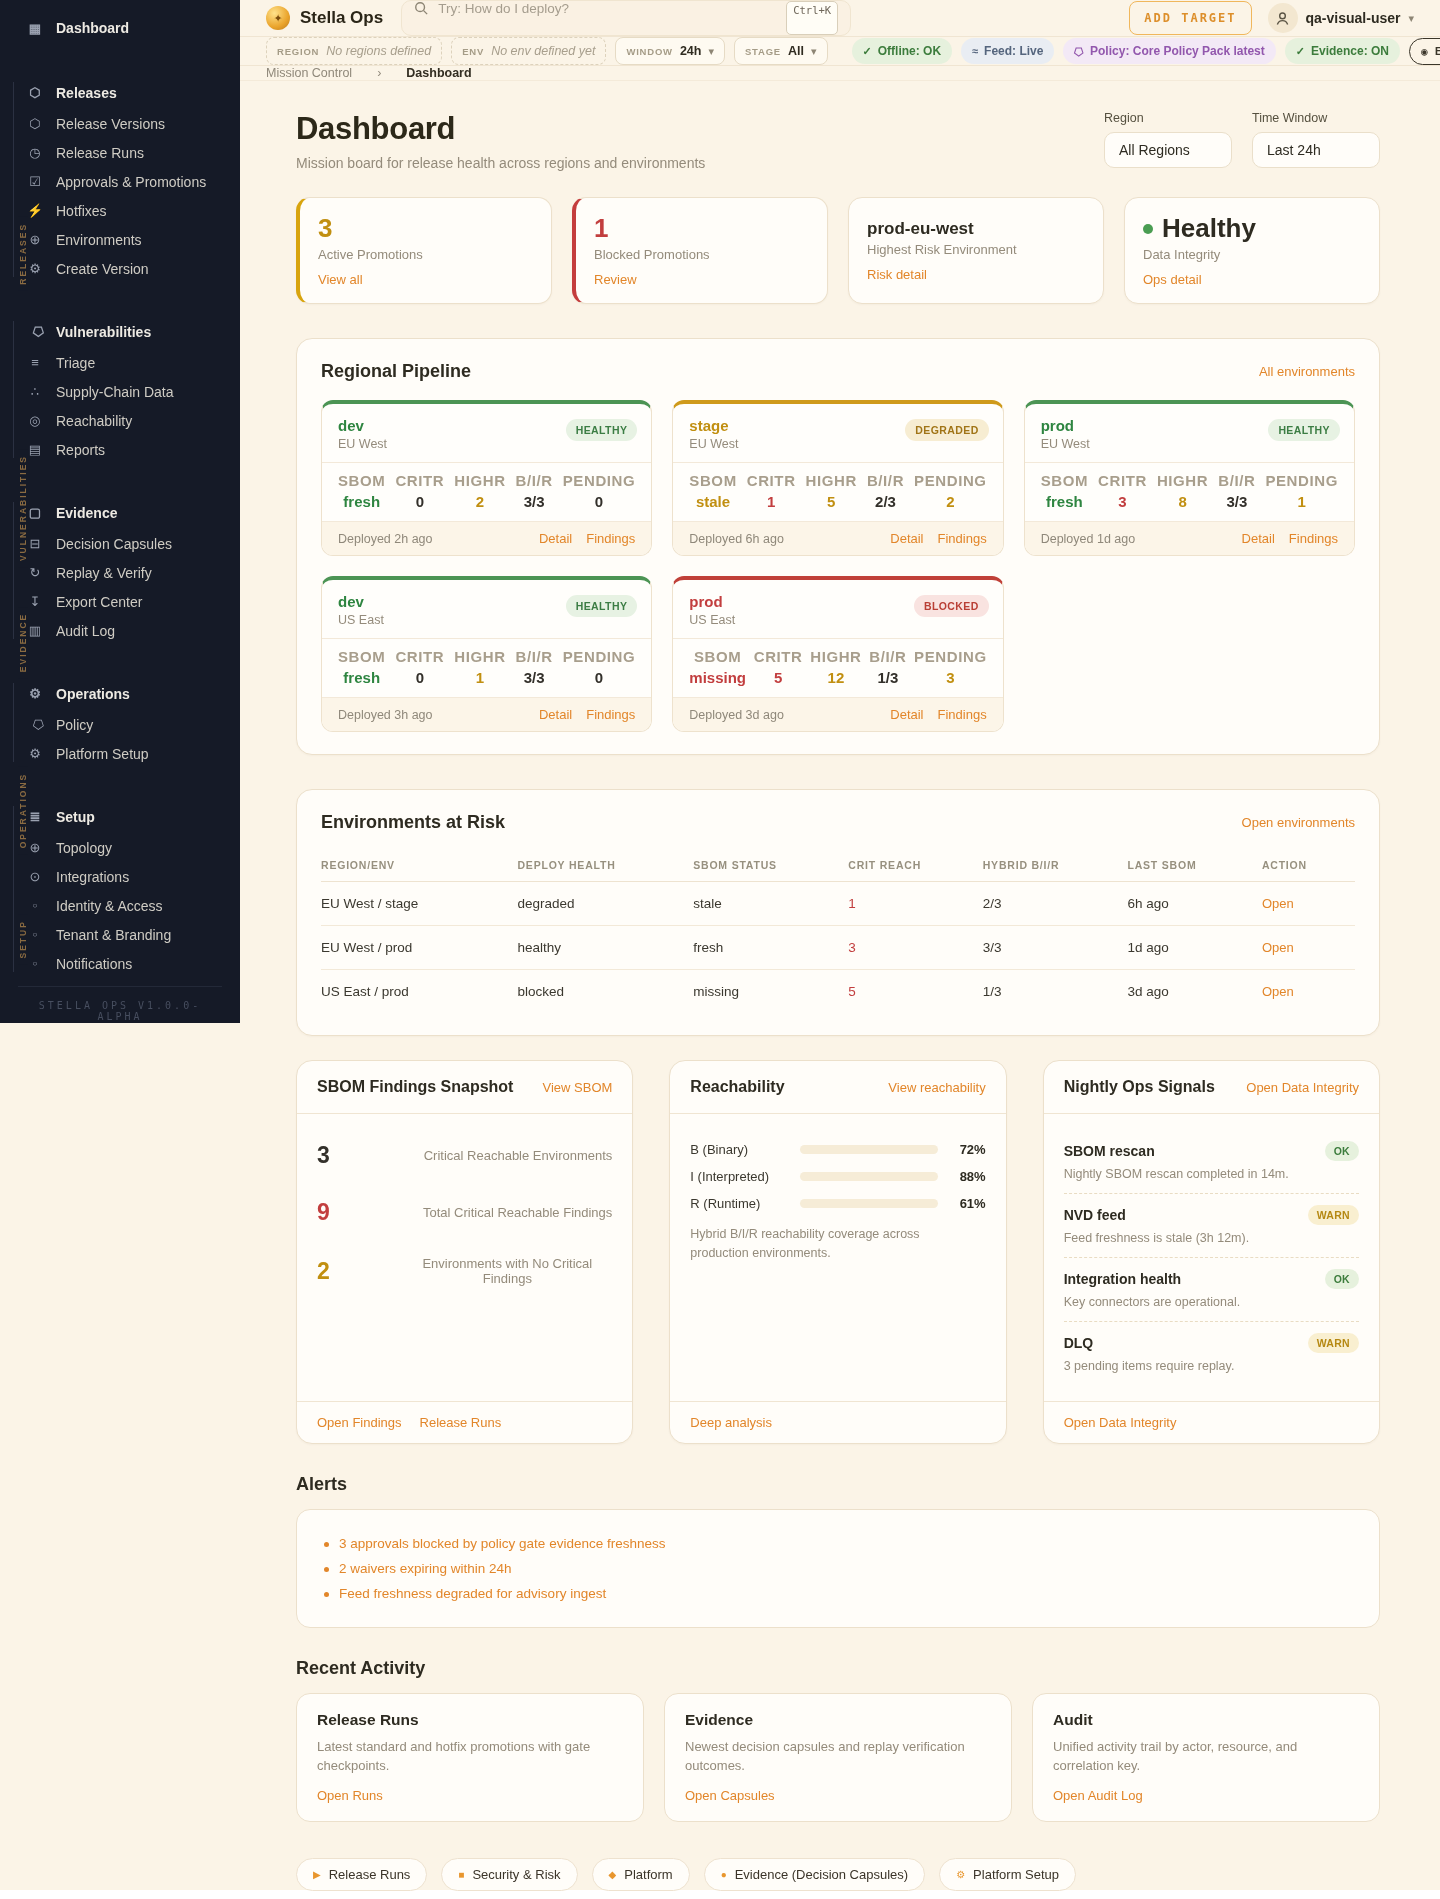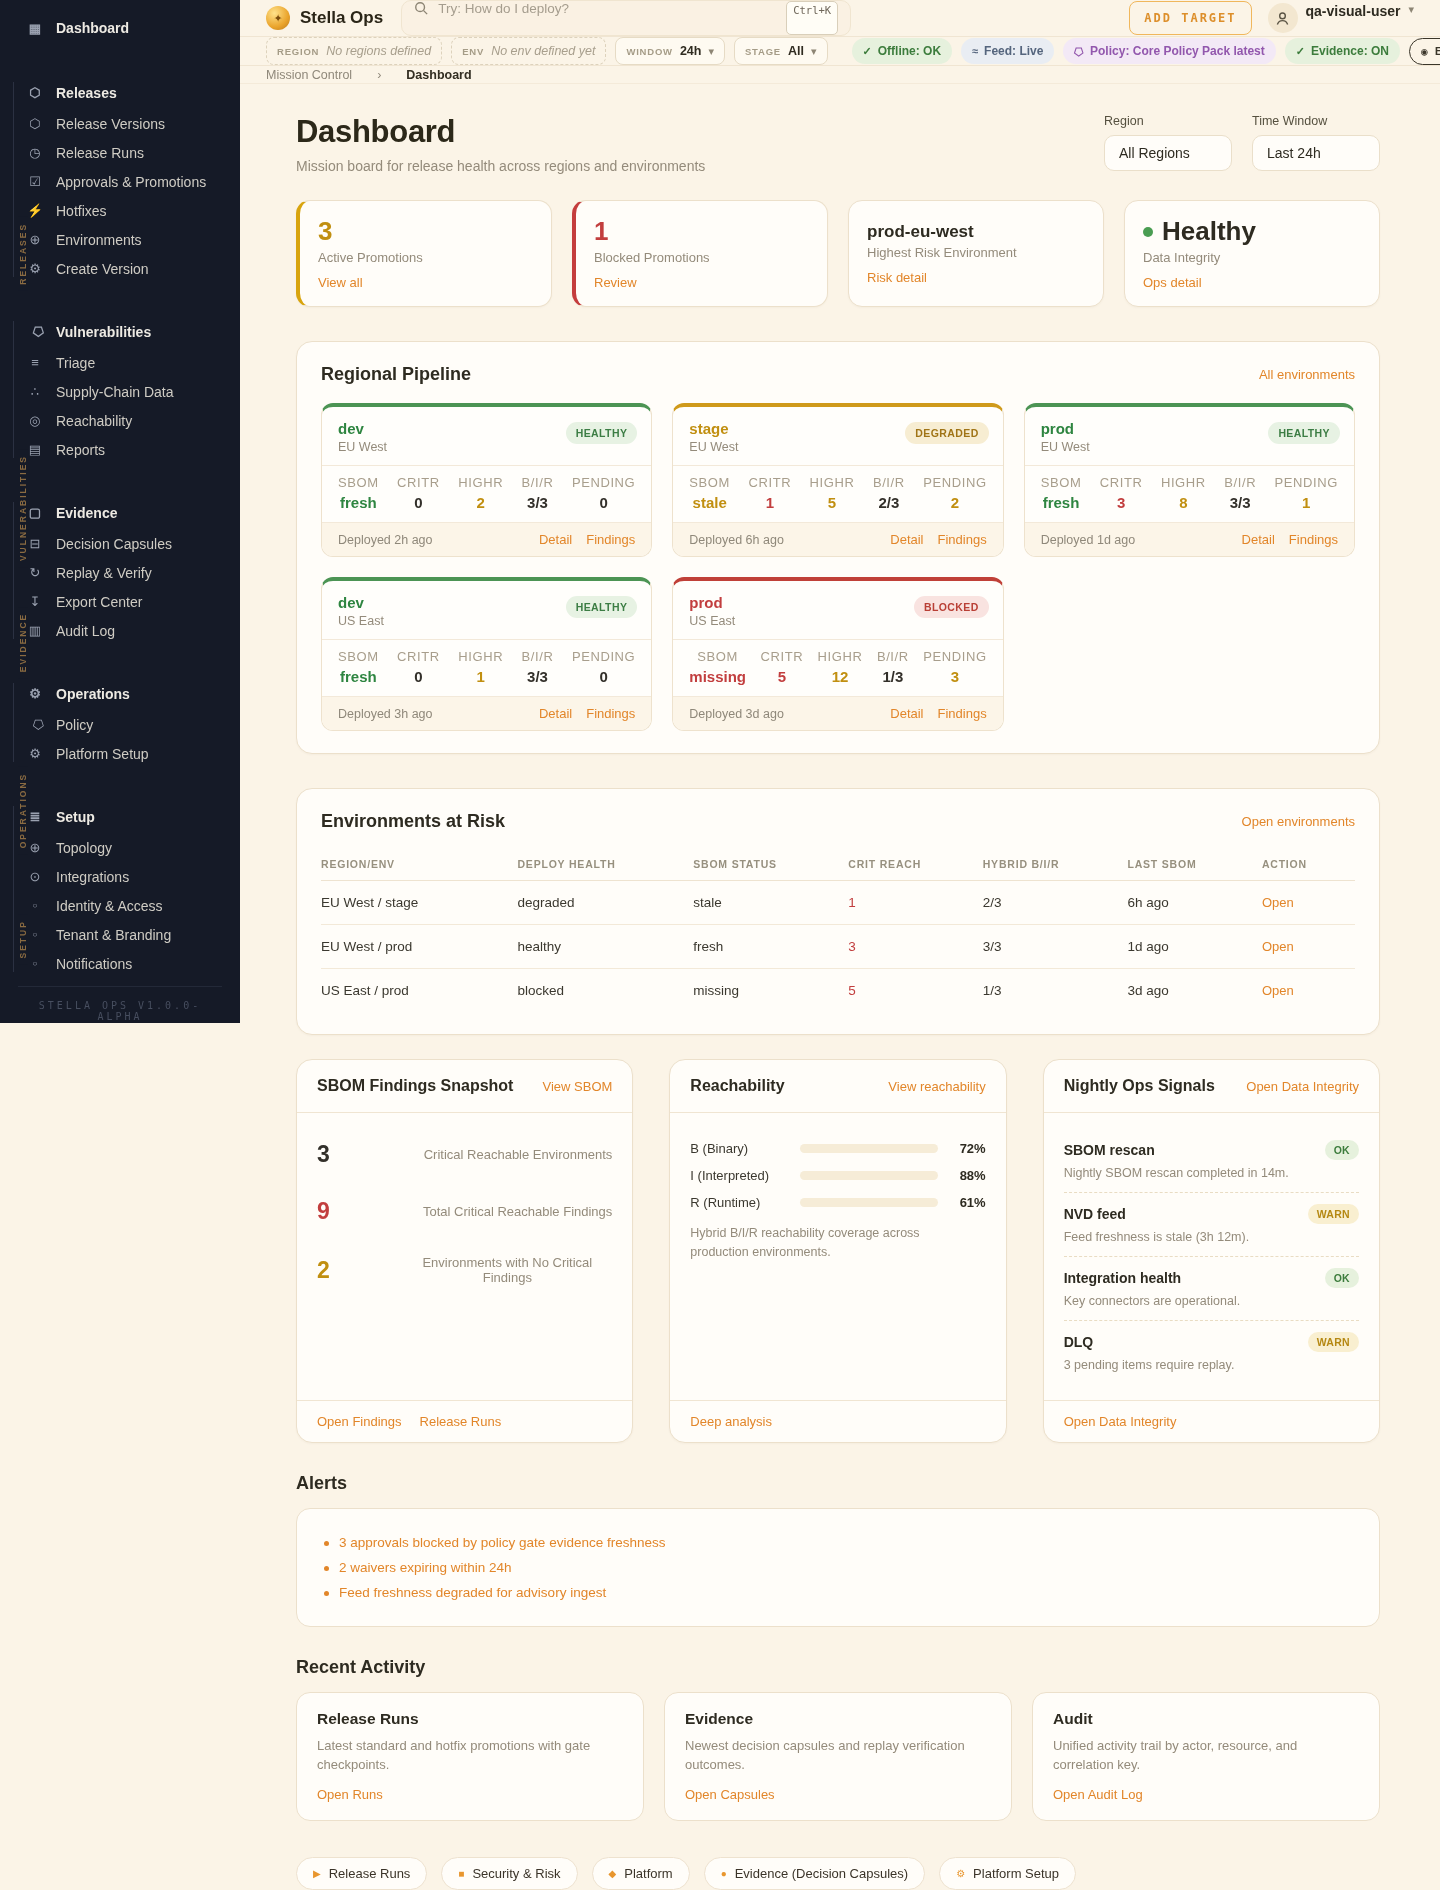--- a/index.html
+++ b/index.html
@@ -36,21 +36,21 @@
 
   .header{height:52px;display:flex;align-items:center;gap:18px;padding:0 26px;border-bottom:1px solid var(--border)}
   .logo{display:flex;align-items:center;gap:10px}
   .logo-blob{width:24px;height:24px;border-radius:50%;background:radial-gradient(circle at 35% 30%,#ffe28a,#eaa42c 60%,#b9771a);display:flex;align-items:center;justify-content:center;color:#7a4c0c;font-size:11px}
   .logo-name{font-size:17px;font-weight:800;color:#2a2517}
   .search{flex:0 0 450px;height:36px;background:#faf1e3;border:1px solid #f0e5d0;border-radius:10px;display:flex;gap:10px;padding:0 12px}
   .search-ph{flex:1;font-size:13.5px;color:#a59d8e}
   kbd{font-family:"DejaVu Sans Mono",monospace;font-size:10.5px;color:#6f675a;border:1px solid #d9cfba;border-radius:5px;background:#fffdf6;padding:2px 6px}
   .hdr-right{margin-left:auto;display:flex;align-items:center;gap:16px}
   .add-target{font-family:"DejaVu Sans Mono",monospace;font-size:12px;font-weight:700;letter-spacing:2px;color:#dd8f2b;border:1.5px solid #f0b75c;border-radius:8px;background:transparent;padding:9px 14px;cursor:pointer}
-  .user{display:flex;gap:8px;cursor:pointer}
+  .user{display:flex;align-items:center;gap:8px;cursor:pointer}
   .avatar{width:30px;height:30px;border-radius:50%;background:#f3e7d0;display:flex;align-items:center;justify-content:center}
   .user-name{font-size:14px;font-weight:600}
   .chev{color:#8d8574;font-size:11px}
 
   .statusbar{height:40px;display:flex;align-items:center;gap:9px;padding:0 26px;border-bottom:1px solid var(--border);white-space:nowrap}
   .chip{display:flex;align-items:center;gap:7px;border-radius:8px;padding:6px 10px;font-size:12px}
   .chip.dashed{border:1px dashed #ddd2bc}
   .chip.solid{border:1px solid #e6dbc5;background:#fefaf1}
   .chip-label{font-size:9.5px;font-weight:700;letter-spacing:.8px;color:#a59c87}
   .chip-ital{font-style:italic;color:#a89f8d;font-size:12.5px}
@@ -97,21 +97,21 @@
   .pipe-card.tone-red{border-top-color:#c04038}
   .pipe-head{padding:13px 16px 11px;position:relative}
   .pipe-name{font-size:15px;font-weight:800}
   .pipe-region{font-size:12.5px;color:var(--muted);margin-top:3px}
   .pill{position:absolute;right:14px;top:15px;font-size:10.5px;font-weight:700;letter-spacing:.4px;border-radius:999px;padding:5px 10px}
   .pill.tone-green{background:#e7f2e3;color:#3c7d44}
   .pill.tone-amber{background:#f7edd2;color:#a07416}
   .pill.tone-red{background:#f9e3e0;color:#b93f35}
   .pipe-stats{display:flex;justify-content:space-between;border-top:1px solid #f3e9d9;padding:9px 16px 11px}
   .pstat{text-align:center}
-  .pstat-label{font-size:13px;font-weight:400;letter-spacing:.6px;color:#a89e8c}
+  .pstat-label{font-size:15px;font-weight:700;letter-spacing:.6px;color:#a89e8c}
   .pstat-value{font-size:15px;font-weight:800;margin-top:4px}
   .tone-green{color:var(--green)}
   .tone-amber{color:var(--amber)}
   .tone-red{color:var(--red)}
   .tone-dark{color:#33302a}
   .pipe-foot{border-top:1px solid #f3e9d9;background:#fcf5e8;padding:9px 16px;display:flex;justify-content:space-between;align-items:center;font-size:12.5px}
   .deployed{color:#8f887a}
   .pipe-links{display:flex;gap:14px}
 
   table{width:100%;border-collapse:collapse}

